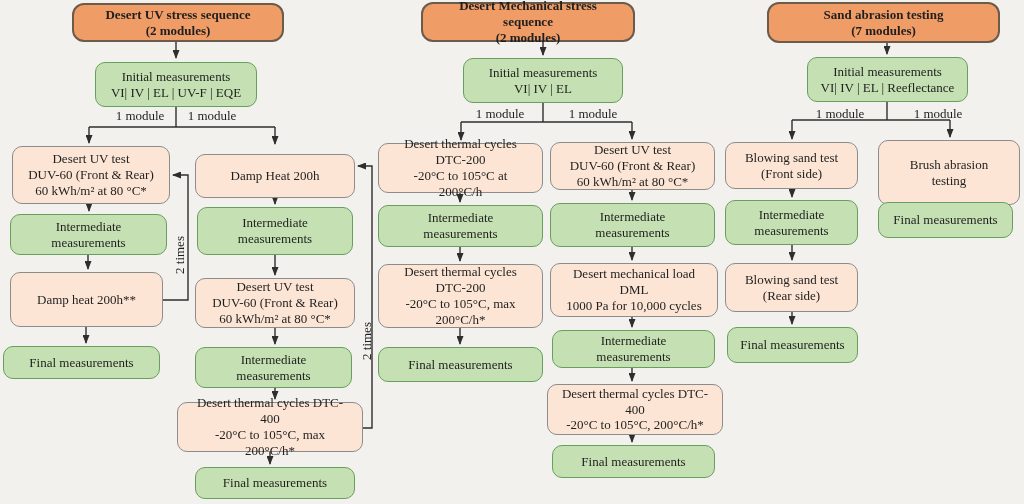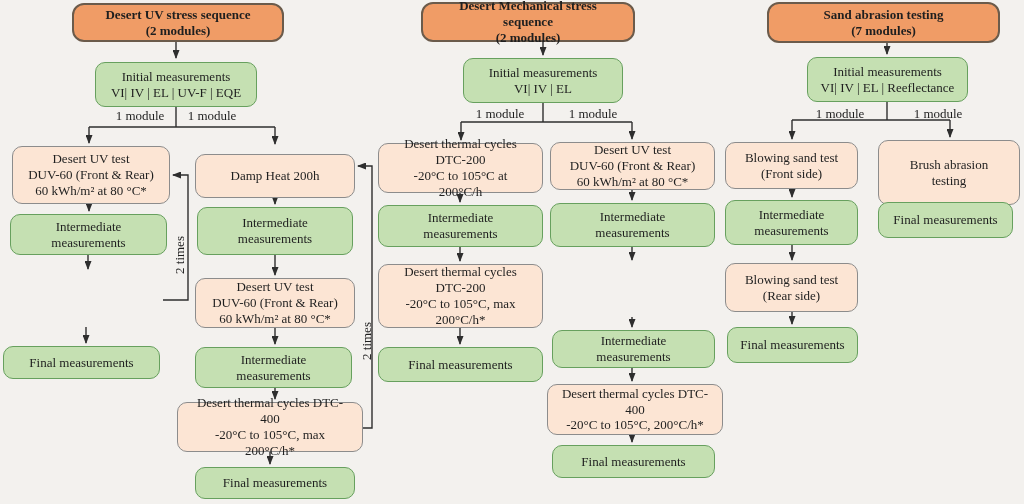--- a/index.html
+++ b/index.html
@@ -114,20 +114,21 @@
   <div class="node measure" style="left:95px;top:62px;width:162px;height:45px;">Initial measurements
 VI| IV | EL | UV-F | EQE</div>
   <span class="branch-label" style="left:100px;top:108px;width:80px;">1 module</span>
   <span class="branch-label" style="left:172px;top:108px;width:80px;">1 module</span>
 
   <div class="node test" style="left:12px;top:146px;width:158px;height:58px;">Desert UV test
 DUV-60 (Front &amp; Rear)
 60 kWh/m² at 80 °C*</div>
   <div class="node measure" style="left:10px;top:214px;width:157px;height:41px;">Intermediate
 measurements</div>
+  <div class="node test" style="left:10px;top:272px;width:153px;height:55px;">Damp heat 200h**</div>
   <div class="node measure" style="left:3px;top:346px;width:157px;height:33px;">Final measurements</div>
   <span class="branch-label rot" style="left:156px;top:248px;width:46px;height:14px;">2 times</span>
 
   <div class="node test" style="left:195px;top:147px;width:160px;height:44px;margin-top:7px;">Damp Heat 200h</div>
   <div class="node measure" style="left:197px;top:207px;width:156px;height:48px;">Intermediate
 measurements</div>
   <div class="node test" style="left:195px;top:278px;width:160px;height:50px;">Desert UV test
 DUV-60 (Front &amp; Rear)
 60 kWh/m² at 80 °C*</div>
   <div class="node measure" style="left:195px;top:347px;width:157px;height:41px;">Intermediate
@@ -154,20 +155,23 @@
 DTC-200
 -20°C to 105°C, max
 200°C/h*</div>
   <div class="node measure" style="left:378px;top:347px;width:165px;height:35px;">Final measurements</div>
 
   <div class="node test" style="left:550px;top:142px;width:165px;height:48px;">Desert UV test
 DUV-60 (Front &amp; Rear)
 60 kWh/m² at 80 °C*</div>
   <div class="node measure" style="left:550px;top:203px;width:165px;height:44px;">Intermediate
 measurements</div>
+  <div class="node test" style="left:550px;top:263px;width:168px;height:54px;">Desert mechanical load
+DML
+1000 Pa for 10,000 cycles</div>
   <div class="node measure" style="left:552px;top:330px;width:163px;height:38px;">Intermediate
 measurements</div>
   <div class="node test" style="left:547px;top:384px;width:176px;height:51px;">Desert thermal cycles DTC-
 400
 -20°C to 105°C, 200°C/h*</div>
   <div class="node measure" style="left:552px;top:445px;width:163px;height:33px;">Final measurements</div>
 
   <div class="node header" style="left:767px;top:2px;width:233px;height:41px;">Sand abrasion testing
 (7 modules)</div>
   <div class="node measure" style="left:807px;top:57px;width:161px;height:45px;">Initial measurements

